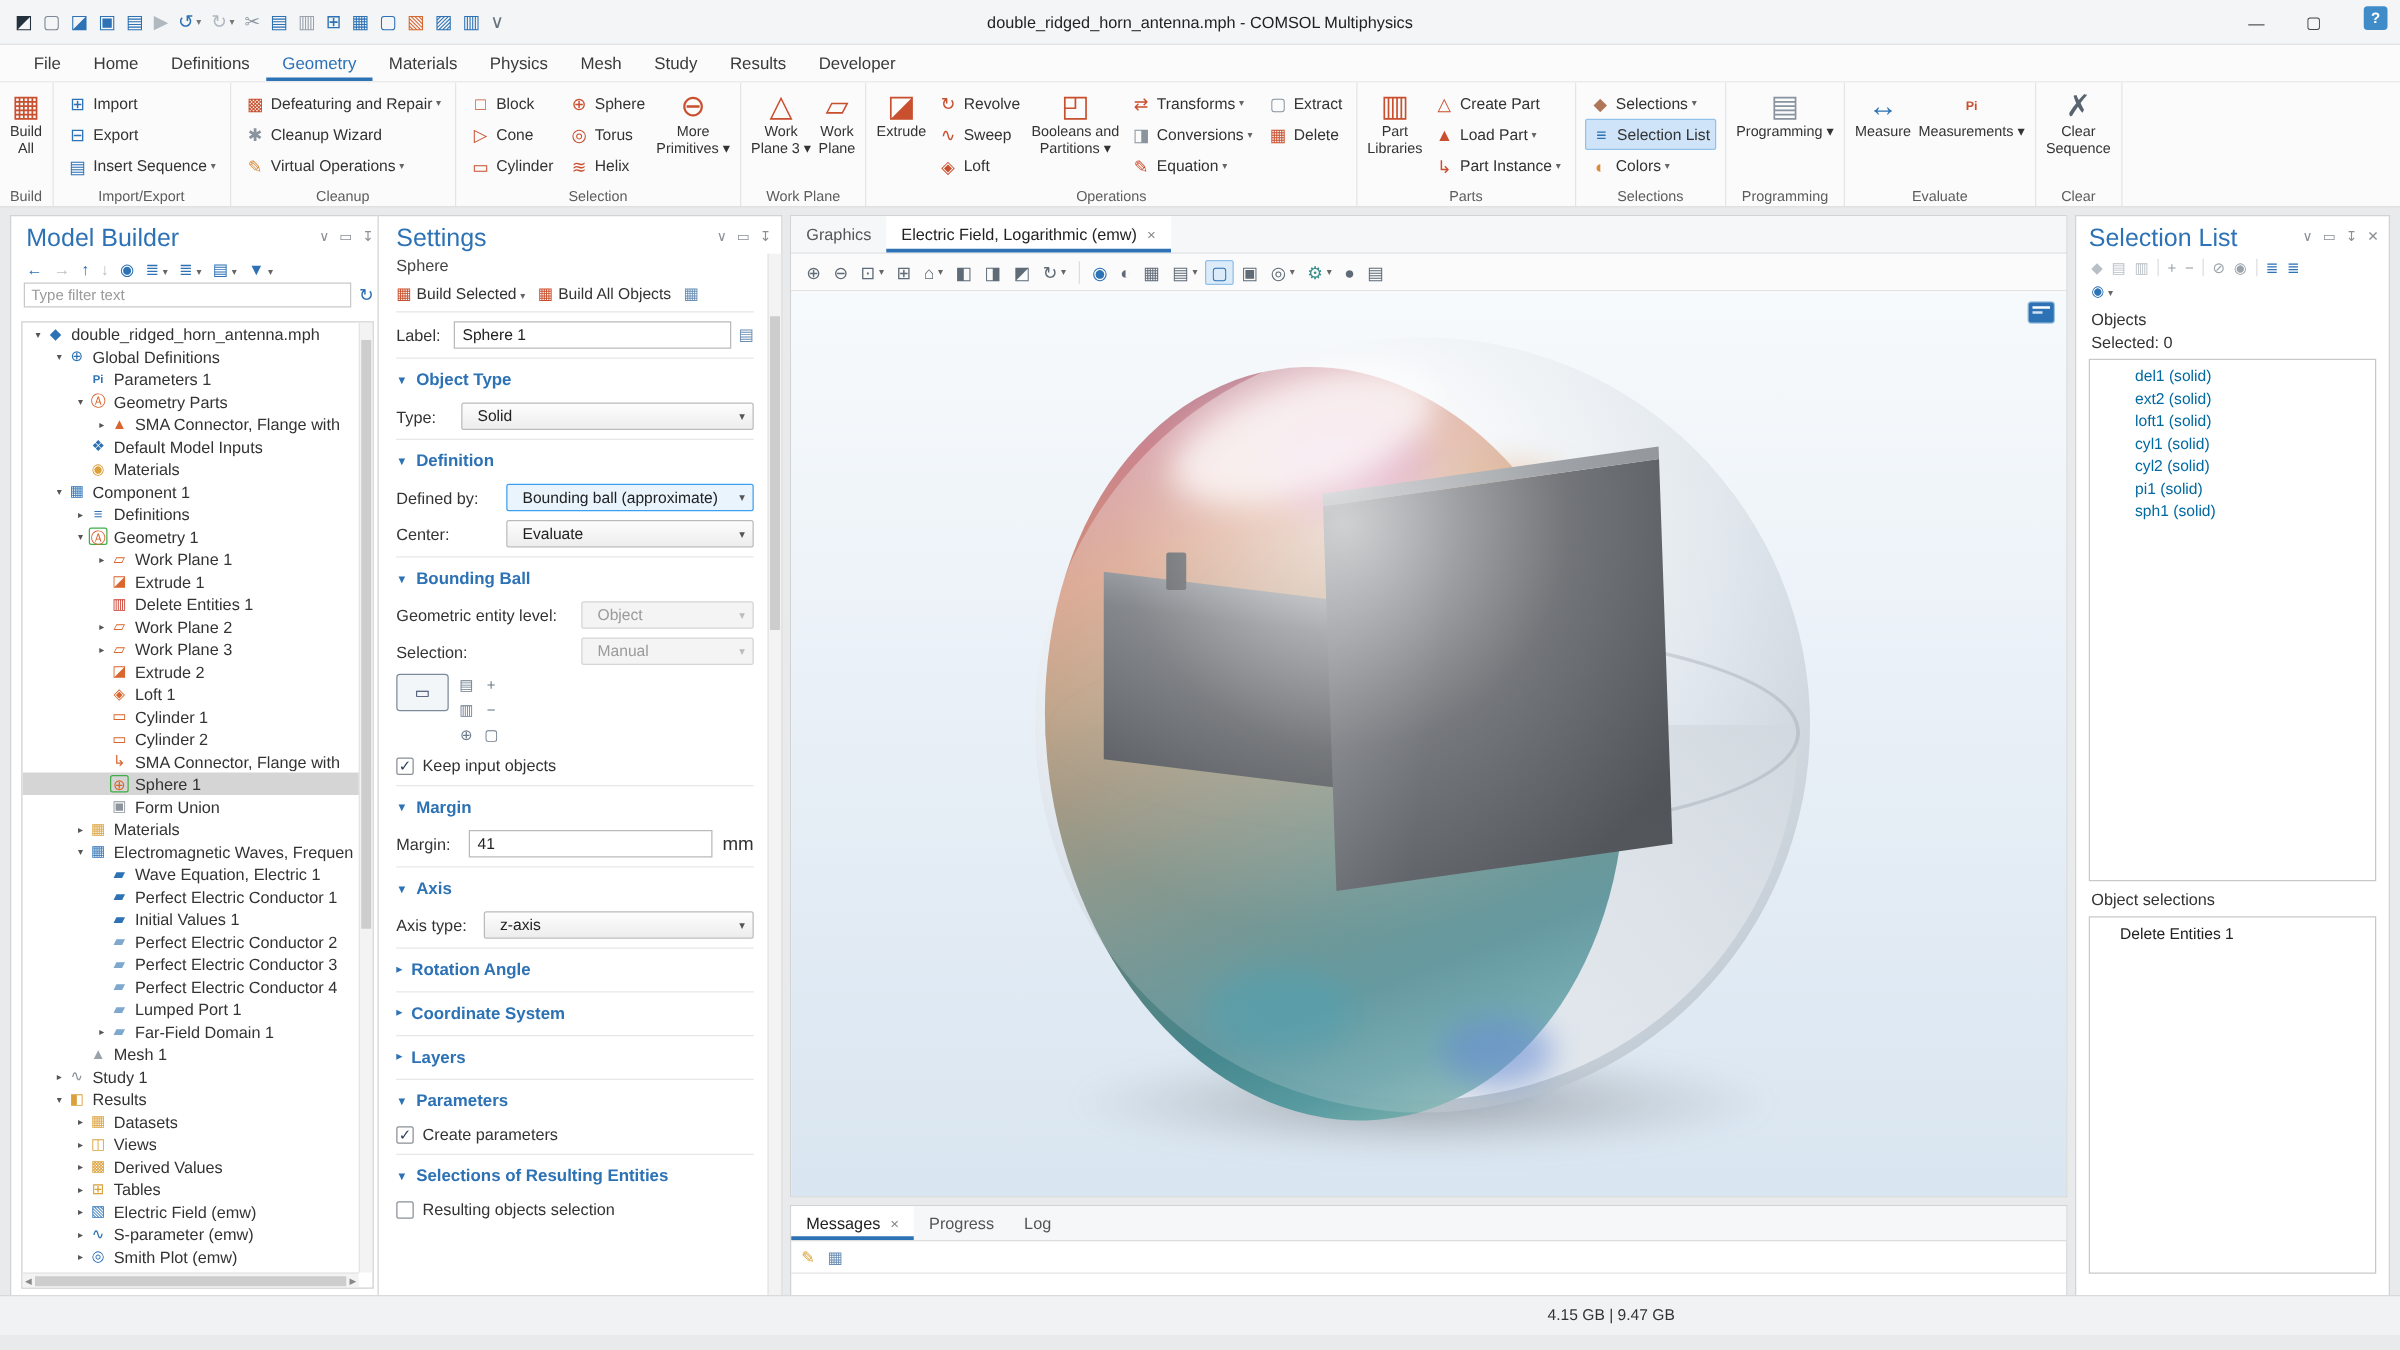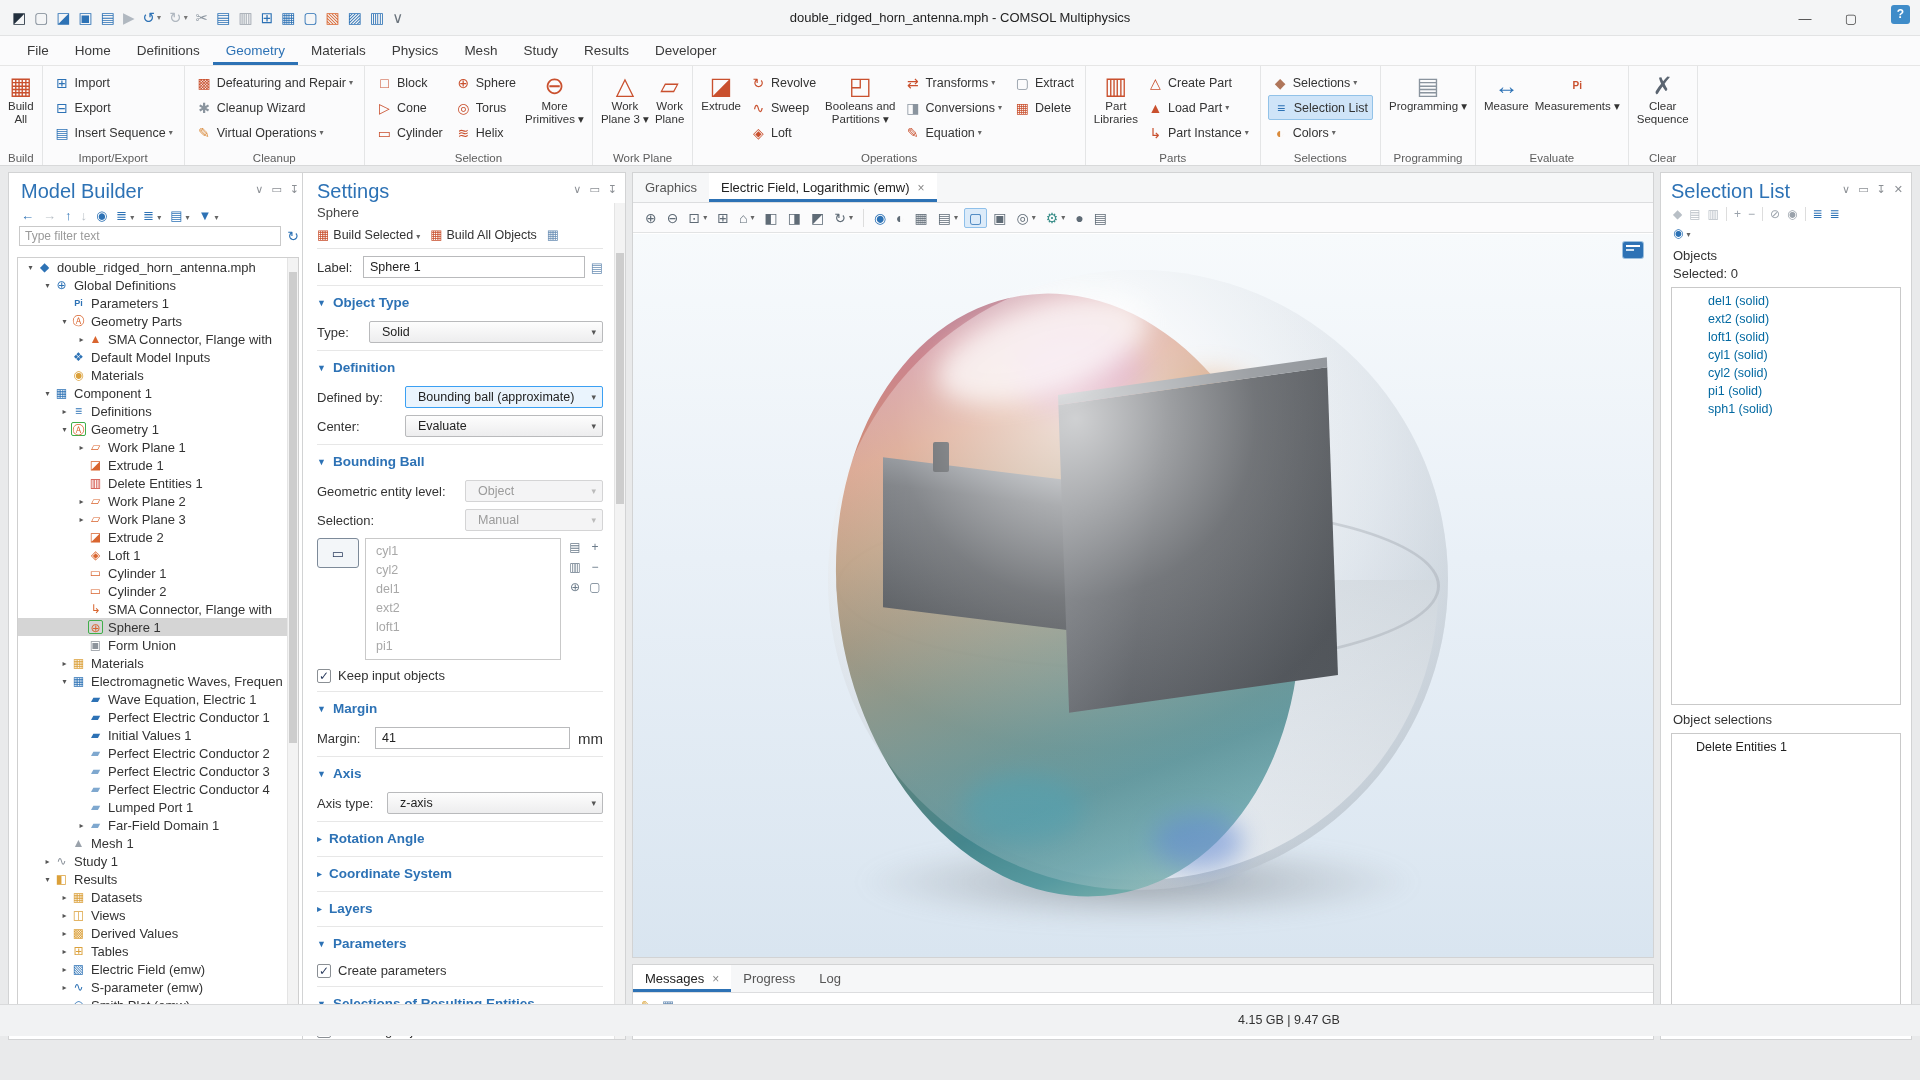--- a/index.html
+++ b/index.html
@@ -118,21 +118,21 @@
   #sl-body{padding:0 10px}
   .sl-toolbar{display:flex;align-items:center;gap:7px;padding:4px 2px 1px 2px;font-size:12px}
   .sl-sep{width:1px;height:14px;background:#ddd}
   .sl-label{font-size:13px;color:#333;padding:7px 2px 0 2px}
   .sl-box{border:1px solid #c9c9c9;background:#fff;overflow:hidden}
   #sl-objects{height:418px;margin-top:6px;padding-top:4px}
   #sl-objects div{font-size:12.5px;color:#0369a1;line-height:18px;padding-left:36px}
   #sl-objsel{height:286px;margin-top:6px;padding-top:4px}
   #sl-objsel div{font-size:12.5px;color:#222;line-height:18px;padding-left:24px}
   
-  #statusbar{position:absolute;left:0;top:1004px;width:1920px;height:32px;background:#f1f2f3;border-top:1px solid #d9dadb}
+  #statusbar{position:absolute;left:0;top:1036px;width:1920px;height:32px;background:#f1f2f3;border-top:1px solid #d9dadb}
   #mem{position:absolute;left:1238px;top:8px;font-size:12.5px;color:#333}
 </style>
 </head>
 <body>
 
 <div id="titlebar">
   <span style="display:flex;align-items:center">
       <span class="qat-btn">
         <span class="ic" style="color: rgb(35, 48, 62);">◩</span>
       </span>
@@ -768,28 +768,20 @@
     </div>
     <div class="set-row">
       <span class="rlbl" style="width:148px">Selection:</span>
       <span class="combo dis">
           <span class="cv">Manual</span>
           <span class="ccaret">▾</span>
         </span>
     </div>
     <div id="obj-list-wrap">
       <span class="toggle-btn">▭</span>
-      <div id="obj-list">
-          <div>cyl1</div>
-          <div>cyl2</div>
-          <div>del1</div>
-          <div>ext2</div>
-          <div>loft1</div>
-          <div>pi1</div>
-        </div>
       <div id="obj-btns">
           <span>▤</span>
           <span>+</span>
           <span>▥</span>
           <span>−</span>
           <span>⊕</span>
           <span>▢</span>
         </div>
     </div>
     <div class="cbrow">

